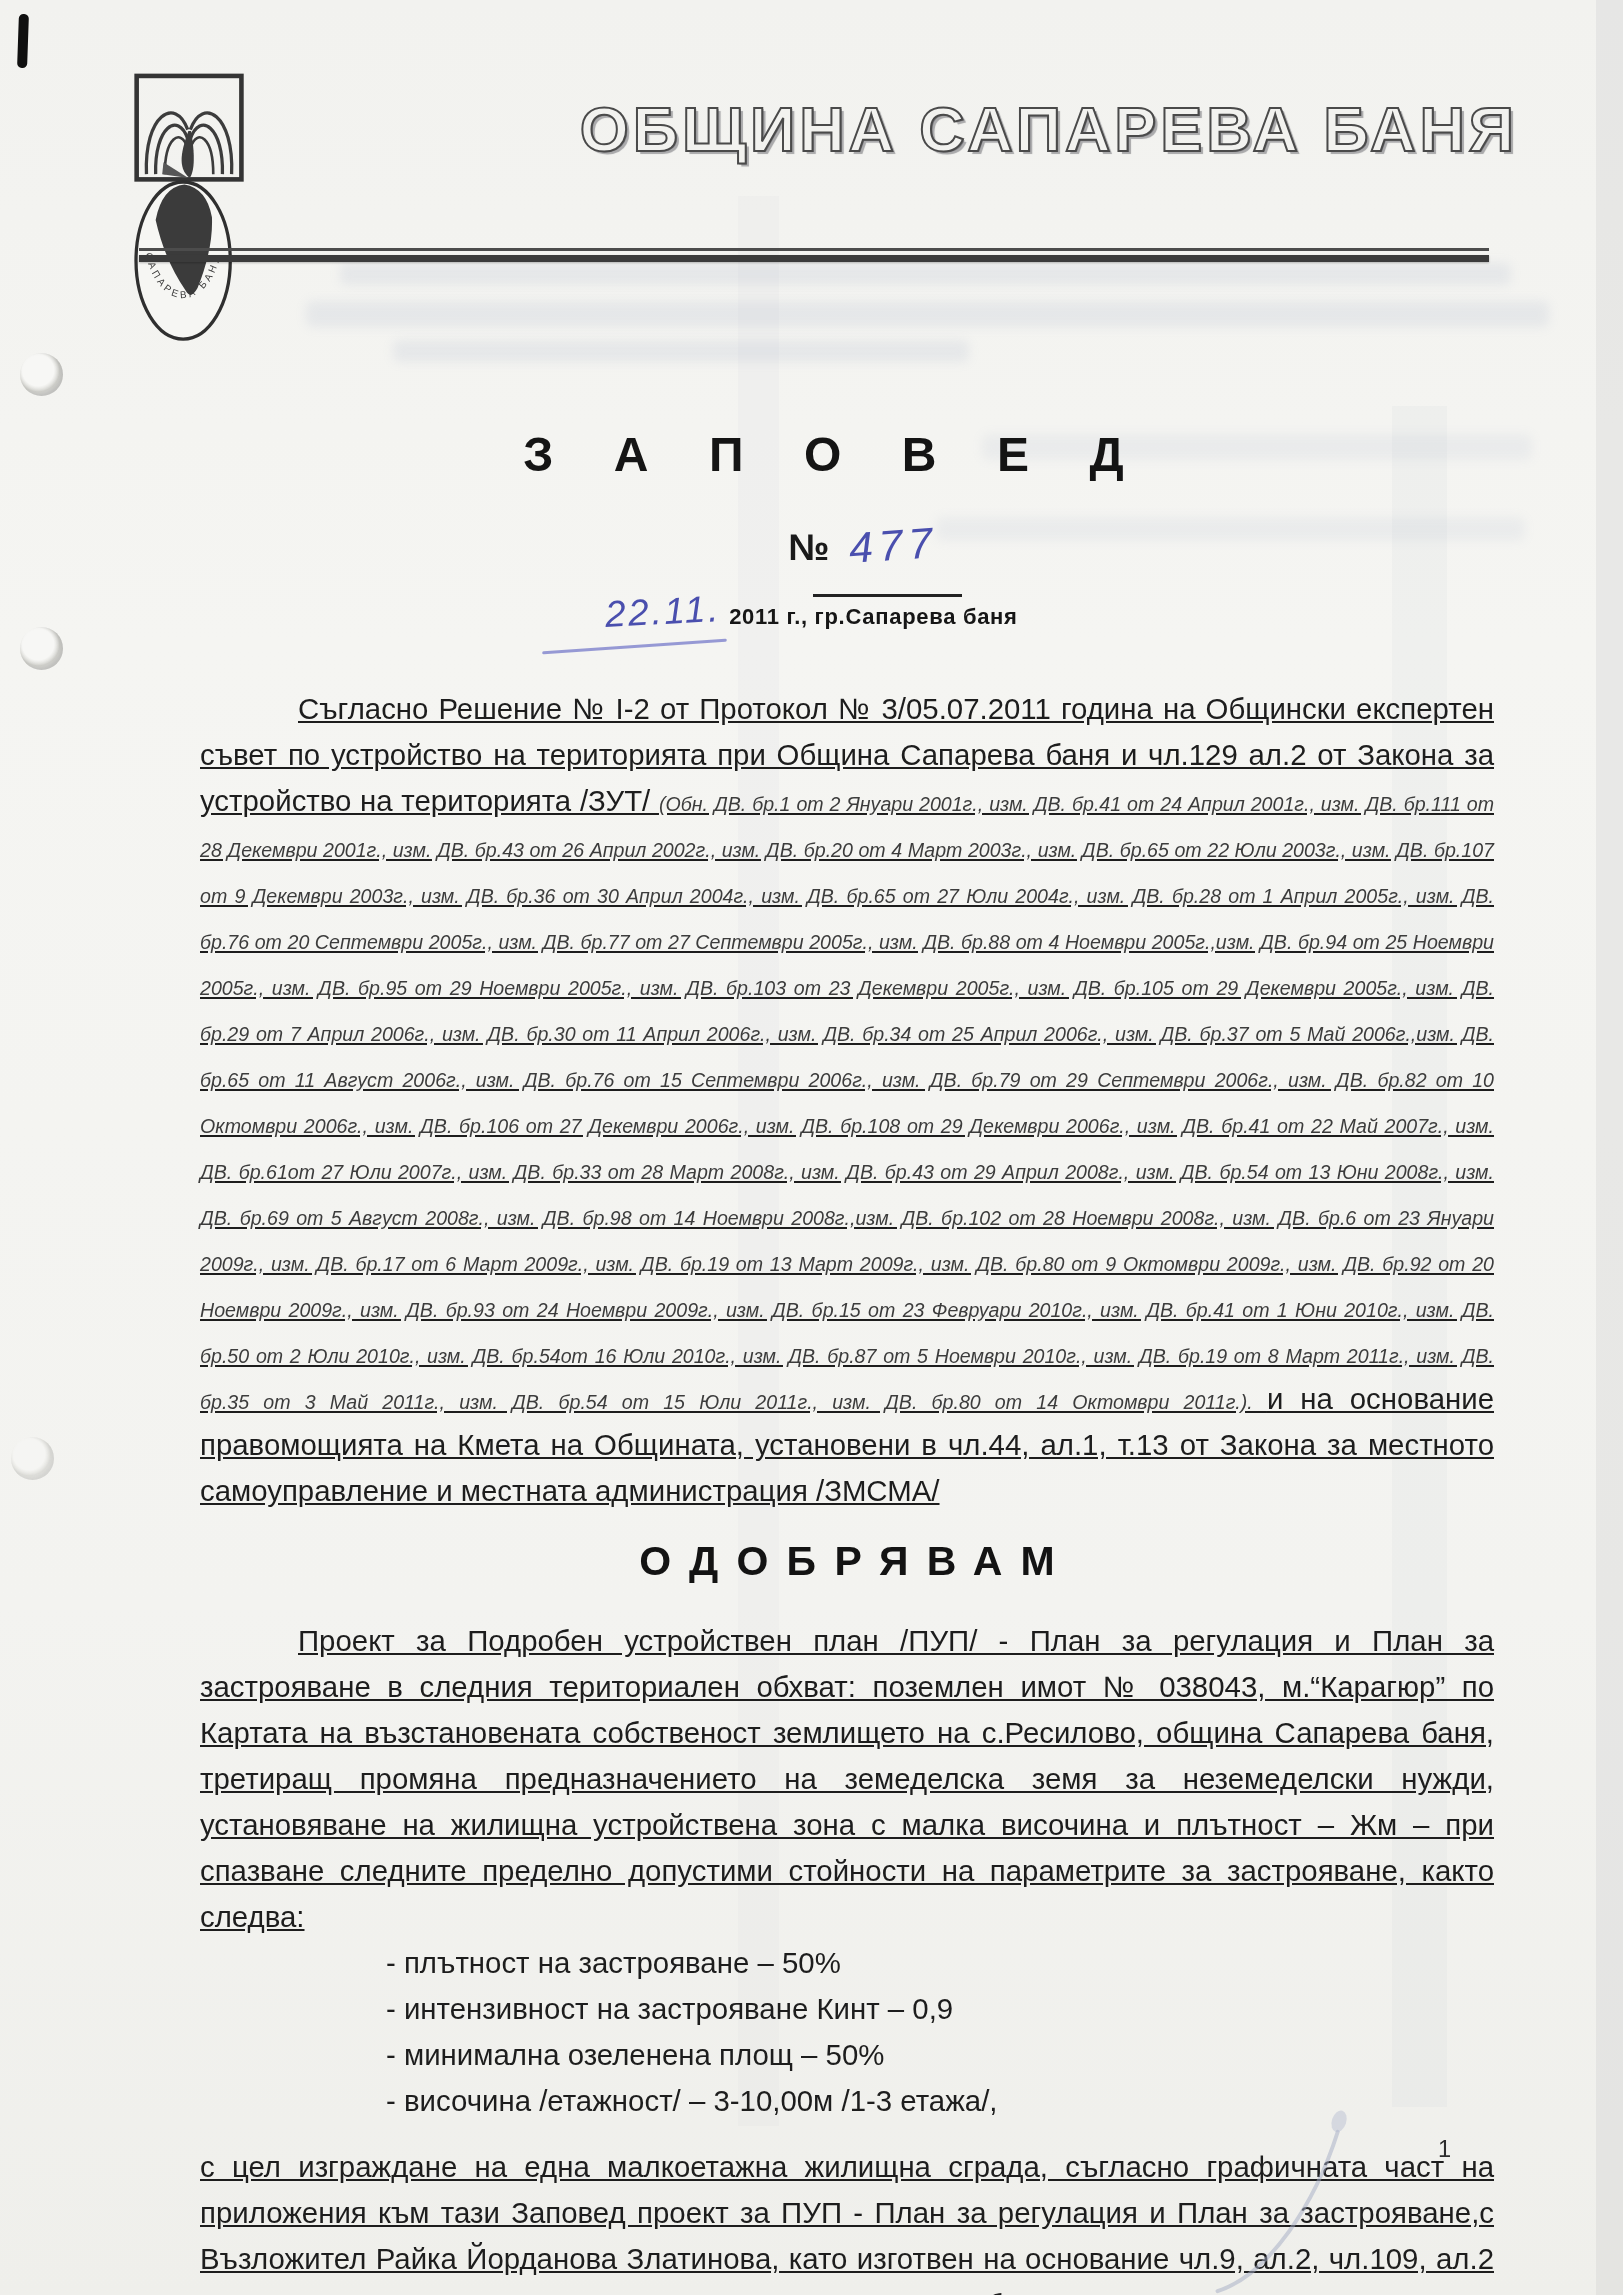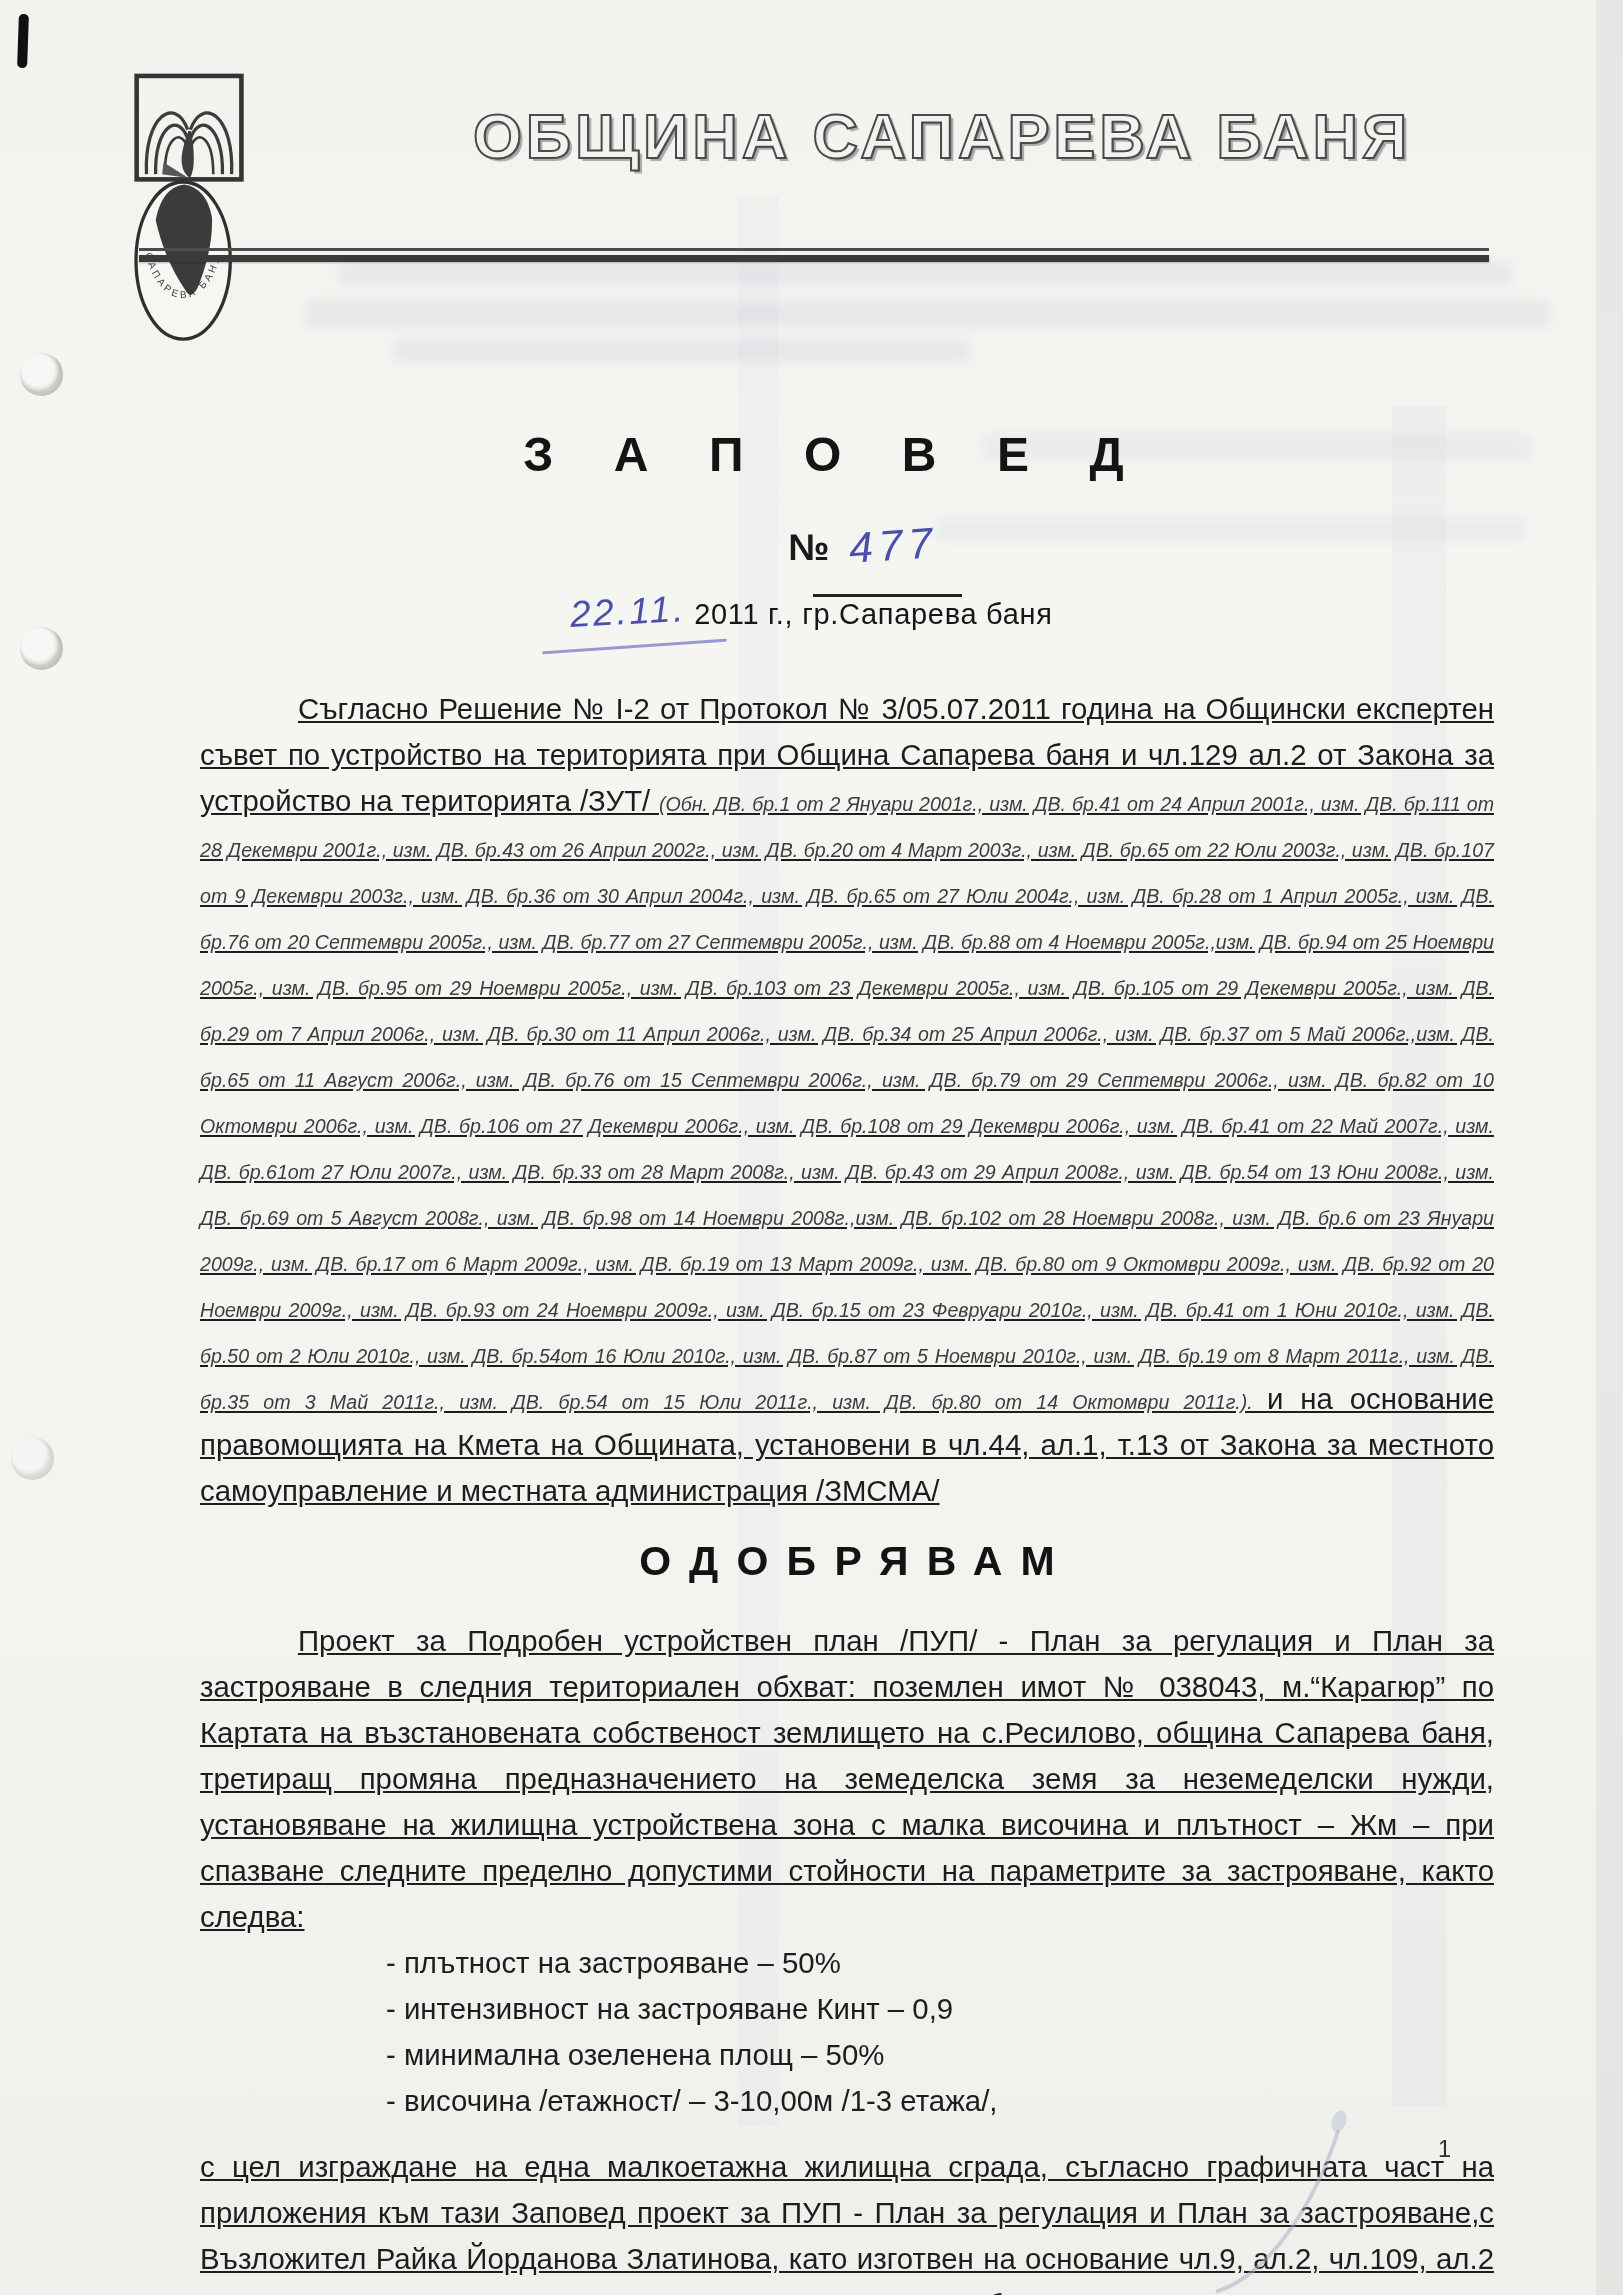--- a/index.html
+++ b/index.html
@@ -19,21 +19,21 @@
   .hole.h1{left:19.6px; top:353px;} .hole.h2{left:19.6px; top:627px;} .hole.h3{left:10.5px; top:1437px; opacity:.6;}
   .bleed{position:absolute; background:#93a0bd; filter:blur(5.2px); border-radius:5.9px; opacity:.14;}
   .b1{left:340px; top:263px; width:1171px; height:22px;}
   .b2{left:306px; top:301px; width:1243px; height:26px;}
   .b3{left:393px; top:340px; width:576px; height:22px;}
   .b4{left:982px; top:434px; width:550px; height:26px; opacity:.10;}
   .b5{left:936px; top:517px; width:589px; height:23.6px; opacity:.10;}
   .sig-stroke{position:absolute; left:1211px; top:2078px;}
   
   .muni-title{
-    position:absolute; left:366px; top:100px; width:1152px; text-align:center;
+    position:absolute; left:366px; top:93px; width:1152px; text-align:right;
     font-size:63px; font-weight:700; letter-spacing:3.9px; white-space:nowrap;
     color:#f2f2ef; -webkit-text-stroke:2px #4a4a4a;
     text-shadow:3.3px 3.3px 0.7px rgba(82,82,88,.45), 1.3px 1.3px 0 rgba(70,70,75,.5);
   }
   .addr{
     position:absolute; left:366px; top:187px; width:1152px; text-align:center;
     font-style:italic; font-size:27.5px; color:#333; letter-spacing:0.7px; white-space:nowrap;
   }
   .rule-thin{position:absolute; left:139px; top:248px; width:1350px; height:2.6px; background:#4c4c4c;}
   .rule-thick{position:absolute; left:139px; top:255px; width:1350px; height:6.5px; background:#3b3b3b; box-shadow:0 1.3px 2px rgba(0,0,0,.25);}
@@ -42,21 +42,21 @@
   .order-title{position:absolute; left:12px; top:427px; width:1623px; text-align:center;
     font-size:48px; font-weight:700; letter-spacing:23.6px; text-indent:23.6px; color:#141414;}
   .num-row{position:absolute; left:52px; top:521px; width:1623px; text-align:center; white-space:nowrap;}
   .num-sign{font-size:37px; font-weight:700; color:#1a1a1a;}
   .num-hand{display:inline-block; font-size:43px; font-style:italic; letter-spacing:5.9px;
     color:#4a4fae; transform:rotate(-4deg); margin-left:17px;}
   .num-underline{position:absolute; left:813px; top:594px; width:149px; height:2.6px; background:#222;}
   .date-row{position:absolute; left:0; top:591px; width:1623px; text-align:center; white-space:nowrap;}
   .date-hand{display:inline-block; font-size:37px; font-style:italic; letter-spacing:2.6px;
     color:#4a4fae; transform:rotate(-3deg); margin-right:5.2px;}
-  .date-printed{font-size:29px; font-weight:400; letter-spacing:0.7px; color:#161616;}
+  .date-printed{font-size:22px; font-weight:700; letter-spacing:0.7px; color:#161616;}
   .date-flourish{position:absolute; left:542px; top:645px; width:185px; height:3.3px;
     background:#565cc0; opacity:.6; transform:rotate(-4deg); border-radius:2px;}
   
   .body-flow{position:absolute; left:200px; top:686px; width:1294px;}
   .para{text-align:justify; font-size:29.4px; line-height:46px; color:#1d1d1d;text-decoration:underline;}
   .indent{text-indent:98px;}
   .small-cite{font-size:19.6px; line-height:31px; font-style:italic; color:#3c3c3c;}
   .approve{ text-align:center; font-size:41px; font-weight:700; letter-spacing:18.3px; text-indent:18.3px;
     margin:24px 0 33px 0; color:#131313;}
   .bullets{margin:0 0 20px 186px;}

